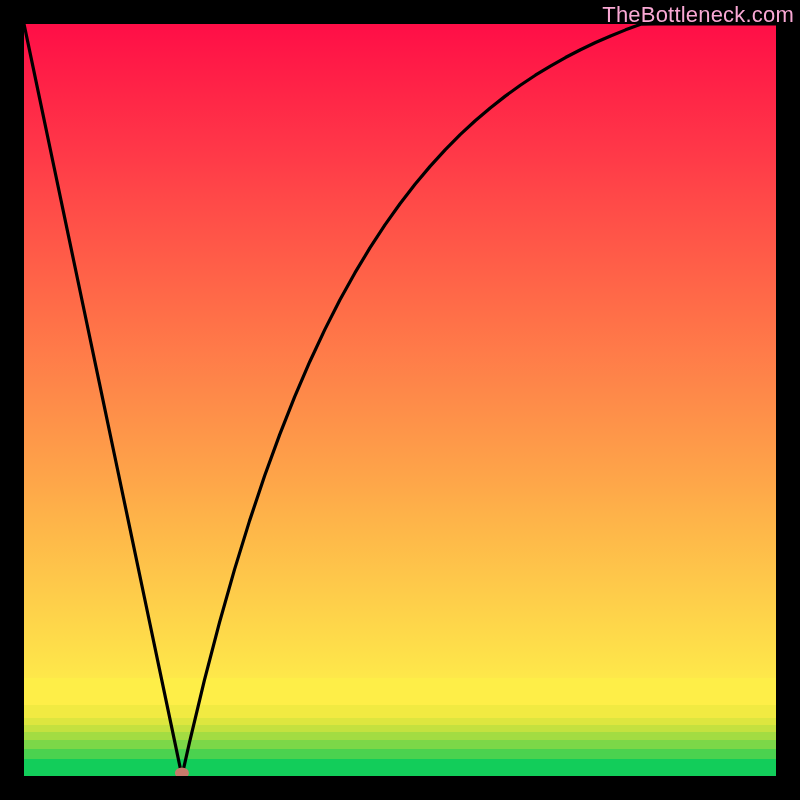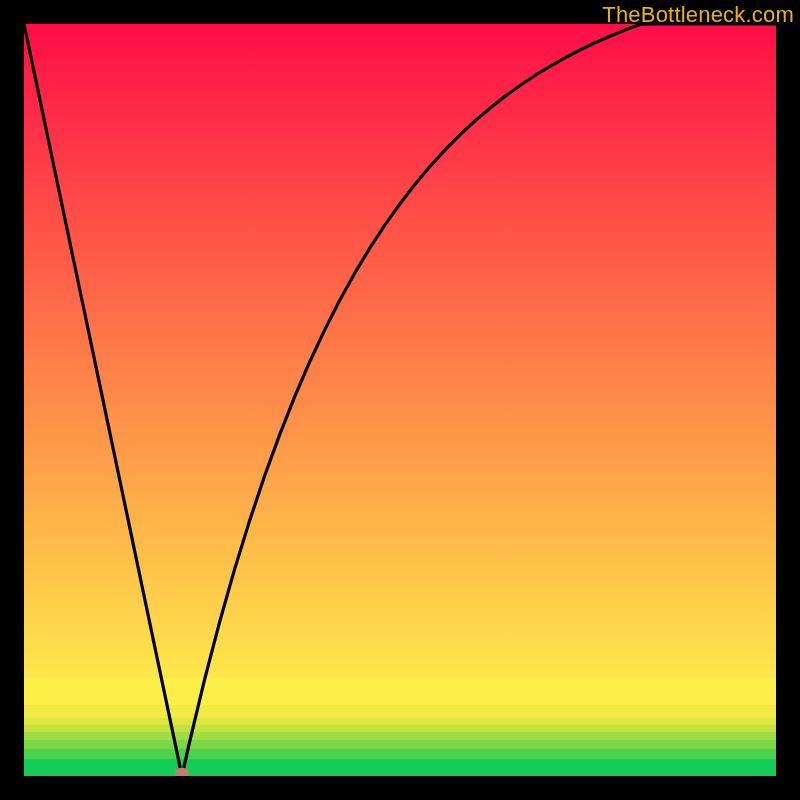--- a/index.html
+++ b/index.html
@@ -23,21 +23,21 @@
     position: absolute;
     left: 0;
     top: 0;
     width: 752px;
     height: 752px;
   }
   .watermark {
     position: absolute;
     top: 2px;
     right: 6px;
-    color: #eab308;
+    color: #f9a8d4;
     font-size: 22px;
     letter-spacing: 0.2px;
     font-weight: 500;
   }
 </style>
 </head>
 <body>
 
 <div class="frame">
   <svg class="plot" viewBox="0 0 752 752" preserveAspectRatio="none">

